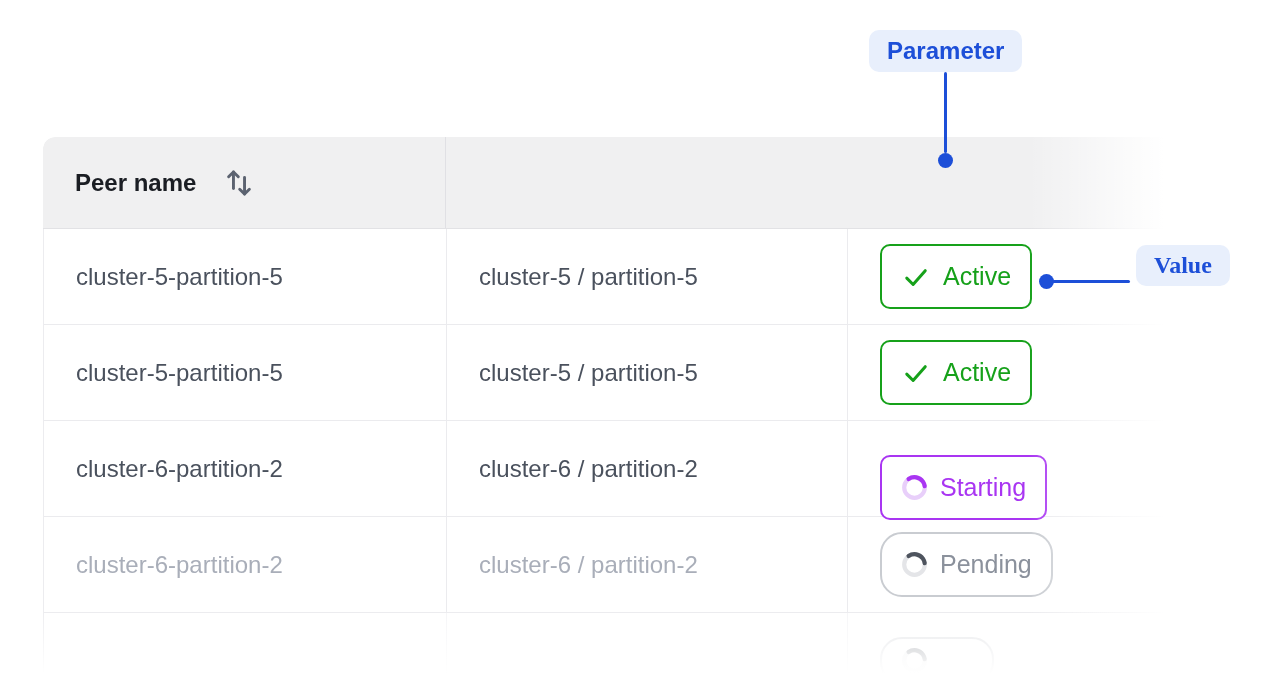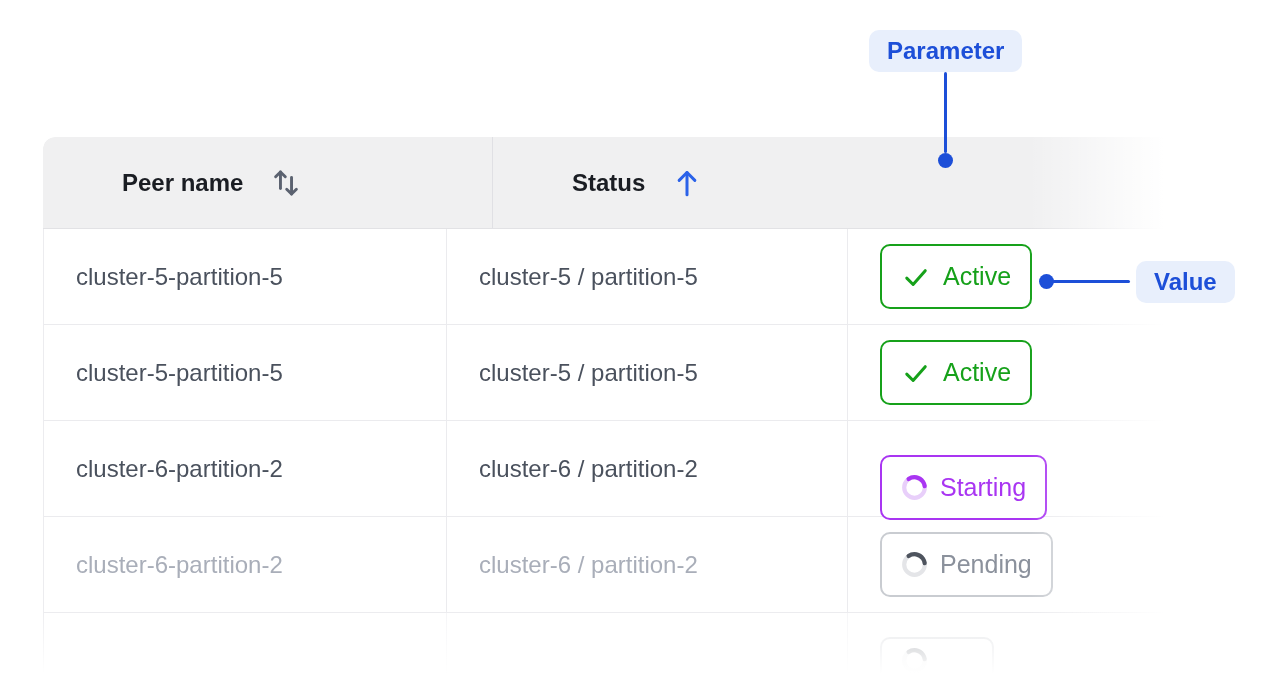--- a/index.html
+++ b/index.html
@@ -5,62 +5,62 @@
   * { margin:0; padding:0; box-sizing:border-box; }
   html,body { width:1272px; height:688px; background:#ffffff; overflow:hidden;
               font-family:"Liberation Sans", sans-serif; position:relative; }
 
   
   .table-wrap { position:absolute; left:43px; top:137px; width:1147px; height:551px;
                 overflow:hidden; border-radius:12px 12px 0 0; z-index:1; }
   .thead { display:flex; height:92px; background:#f0f0f1;
            border-radius:12px 12px 0 0; border-bottom:1px solid #e2e2e5; }
   .th { display:flex; align-items:center; padding-left:32px; gap:26px;
-        font-size:24px; font-weight:700; color:#1a1d23; cursor:pointer;margin-left:47px; }
+        font-size:24px; font-weight:700; color:#1a1d23; cursor:pointer; }
   .col-1 { width:403px; }
   .col-2 { width:401px; }
   .col-3 { flex:1; }
   .thead .col-1, .thead .col-2 { border-right:1px solid #e0e0e4; }
 
   .row { display:flex; height:96px; background:#ffffff; border-bottom:1px solid #ebebee; }
   .td { display:flex; align-items:center; padding-left:32px;
         font-size:24px; color:#4a515d; }
   .row .col-1, .row .col-2 { border-right:1px solid #ebebee; }
   .tbody { border-left:1px solid #ececef; }
   .row.muted .td { color:#a9aeb9; }
   .row.partial { opacity:.45; }
 
   
   .badge { display:inline-flex; align-items:center; gap:12px; height:65px;
            padding:0 19px; border:2px solid; border-radius:10px;
            font-size:25px; font-weight:500; background:#ffffff; }
   .badge.active   { color:#16a11a; border-color:#16a11a; }
   .badge.starting { color:#a935f2; border-color:#a935f2;margin-top:38px; }
-  .badge.pending  { color:#8b919c; border-color:#c9ccd1; }
+  .badge.pending  { color:#8b919c; border-color:#c9ccd1;border-radius:22px; }
   .badge .ring-bg.starting-ring { stroke:#e8cffa; }
   .badge .ring-fg.starting-ring { stroke:#a935f2; }
   .badge .ring-bg.pending-ring  { stroke:#e4e5e8; }
   .badge .ring-fg.pending-ring  { stroke:#4e545e; }
   .row.partial .badge { min-width:114px; height:47px; }
 
   
   .fade-right { position:absolute; left:1028px; top:137px; width:170px; height:551px;
                 background:linear-gradient(to right, rgba(255,255,255,0) 0%, #ffffff 80%);
                 z-index:2; pointer-events:none; }
   .fade-bottom { position:absolute; left:0; top:608px; width:1272px; height:80px;
                  background:linear-gradient(to bottom, rgba(255,255,255,0) 0%, #ffffff 82%);
                  z-index:2; pointer-events:none; }
 
   
   .ann { position:absolute; z-index:5; }
   .ann-badge { display:inline-flex; align-items:flex-end; justify-content:center;
                padding:7px 18px; border-radius:10px; background:#e8effc;
                color:#1d4fd8; font-size:24px; font-weight:600; }
   #ann-parameter { left:869px; top:30px; }
-  #ann-value { left:1136px; top:261px; }
+  #ann-value { left:1136px; top:245px;font-family:Liberation Serif, serif; }
   .ann-vline { left:944px; top:72px; width:3px; height:81px; background:#1d4fd8; border-radius:2px; }
   .ann-hline { left:1052px; top:280px; width:78px; height:3px; background:#1d4fd8; border-radius:2px; }
   .ann-dot { width:15px; height:15px; border-radius:50%; background:#1d4fd8; }
   #dot-parameter { left:938px; top:153px; }
   #dot-value { left:1039px; top:274px; }
 
   .sort-icon svg, .asc-icon svg, .check-icon svg, .spinner-icon svg { display:block; }
 </style>
 </head>
 <body>
@@ -68,29 +68,20 @@
 <div class="table-wrap">
   <div class="thead">
     <div class="th col-1">
       <span>Peer name</span>
       <span class="sort-icon">
         <svg width="34" height="36" viewBox="0 0 24 26" fill="none" stroke="#5b6270" stroke-width="2.1" stroke-linecap="round" stroke-linejoin="round">
           <path d="M8 17 V5"></path>
             <path d="M4.5 8.5 L8 5 L11.5 8.5"></path>
           <path d="M16 9 V21"></path>
             <path d="M12.5 17.5 L16 21 L19.5 17.5"></path>
-        </svg>
-      </span>
-    </div>
-    <div class="th col-3">
-      <span>Status</span>
-      <span class="asc-icon">
-        <svg width="32" height="34" viewBox="0 0 24 26" fill="none" stroke="#2b62e9" stroke-width="2.3" stroke-linecap="round" stroke-linejoin="round">
-          <path d="M12 22 V5"></path>
-            <path d="M6 11 L12 5 L18 11"></path>
         </svg>
       </span>
     </div>
   </div>
   <div class="tbody">
       <div class="row">
     <div class="td col-1">cluster-5-partition-5</div>
     <div class="td col-2">cluster-5 / partition-5</div>
     <div class="td col-3">
       <span class="badge active">

